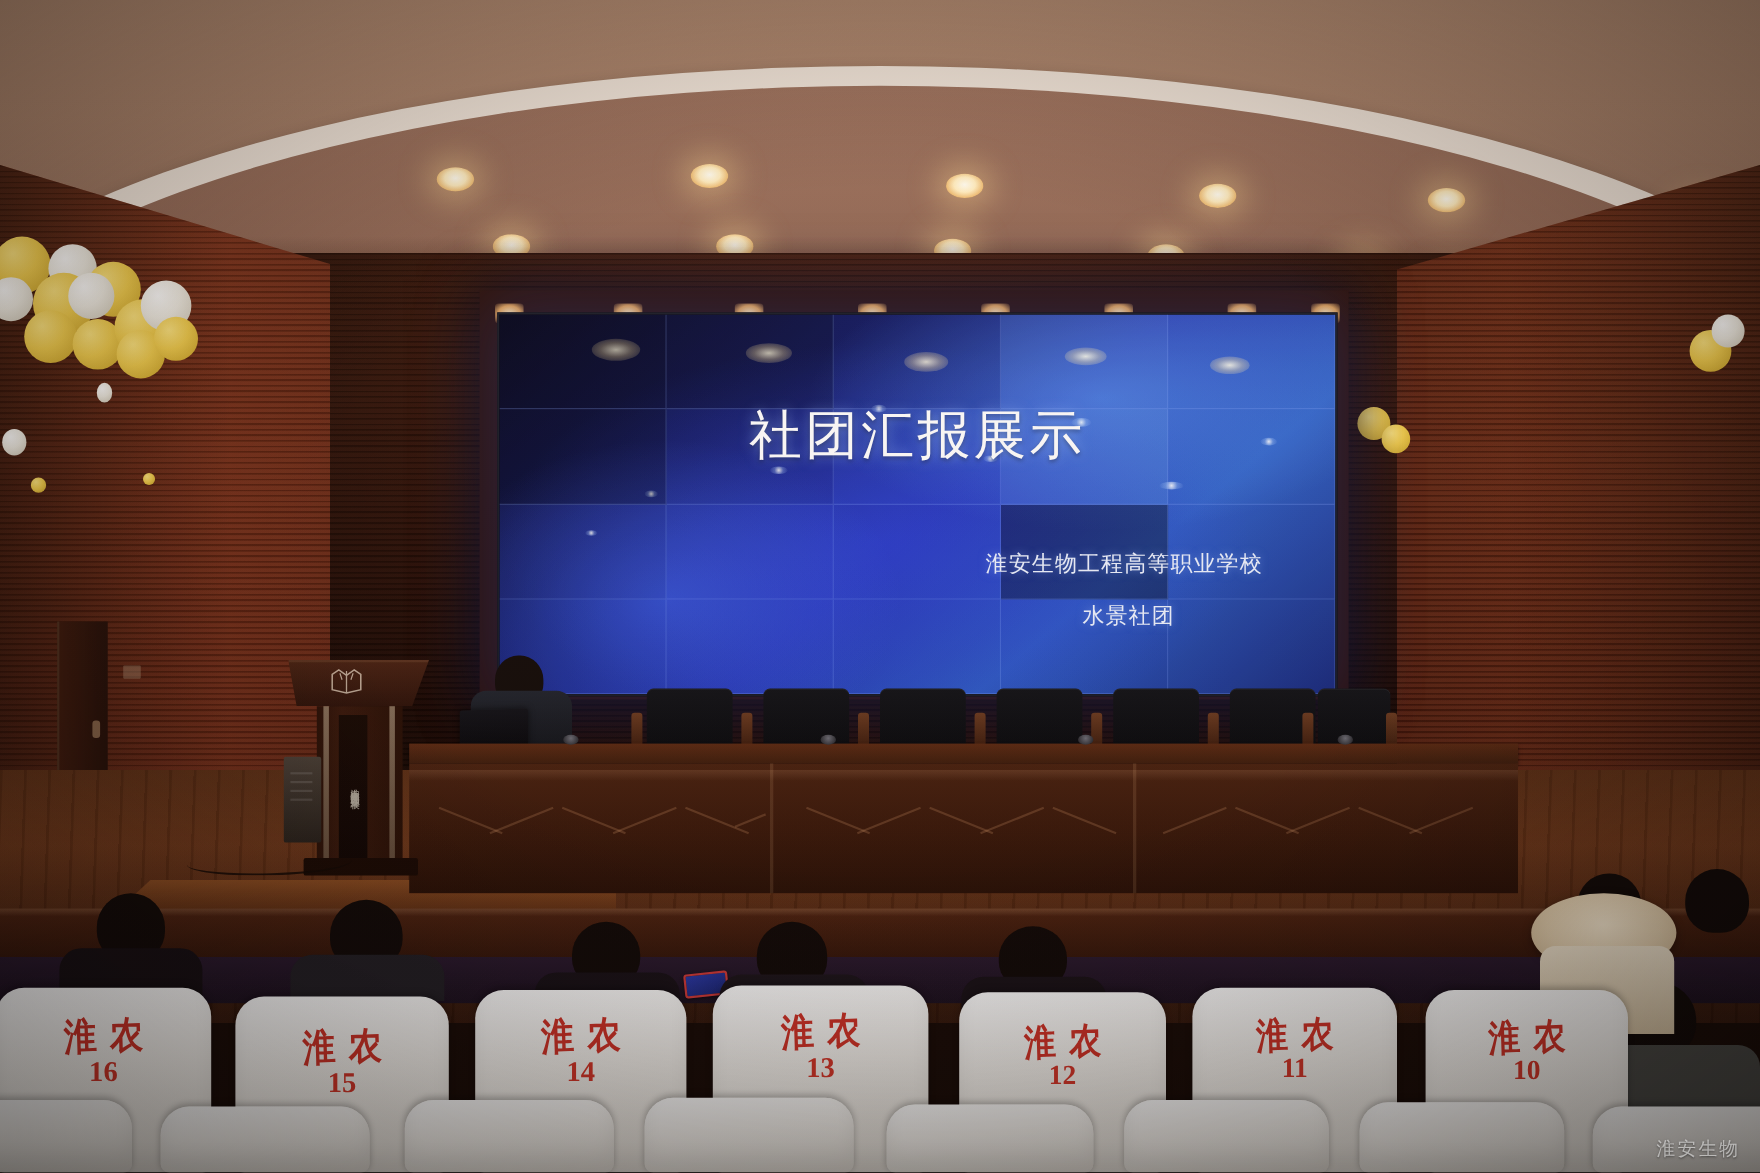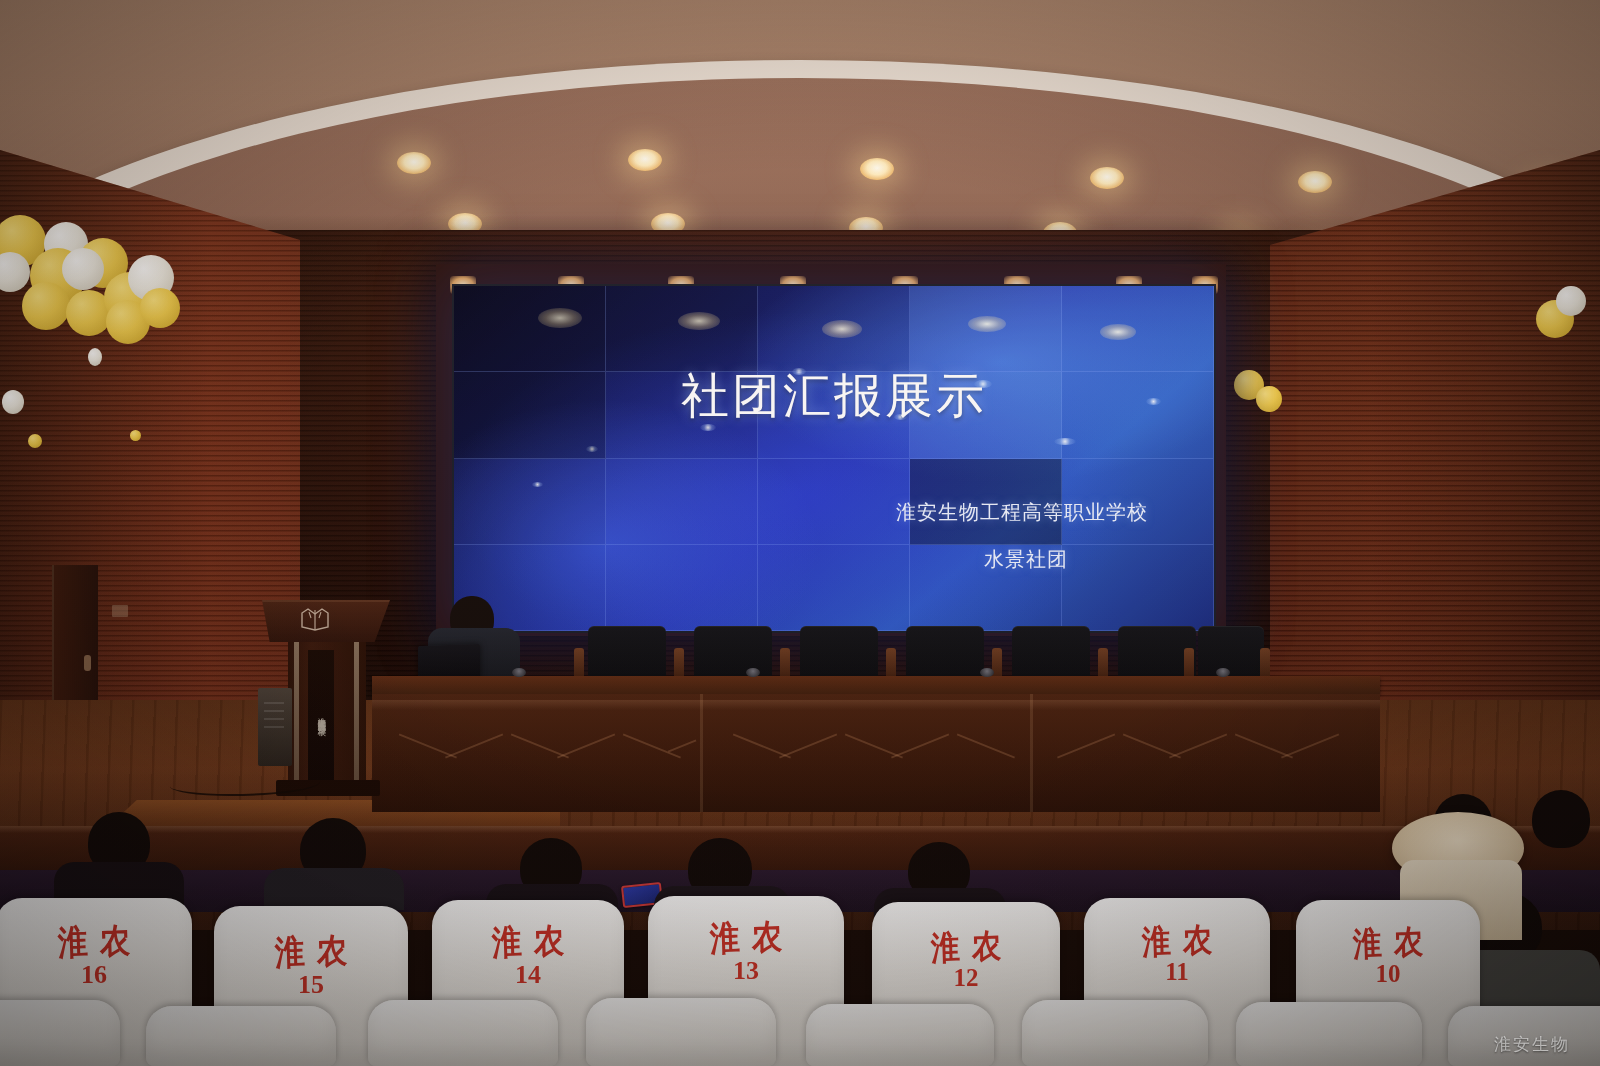--- a/index.html
+++ b/index.html
@@ -335,21 +335,21 @@
   
   .vignette{
     position:absolute;inset:0;pointer-events:none;
     background:radial-gradient(ellipse 78% 72% at 50% 45%,rgba(0,0,0,0) 40%,rgba(0,0,0,.45) 100%);
   }
   .warm-grade{
     position:absolute;inset:0;pointer-events:none;
     background:linear-gradient(180deg,rgba(255,170,100,.05) 0%,rgba(60,20,10,.06) 60%,rgba(30,10,5,.10) 100%);
   }
   .watermark{
-    position:absolute;right:30px;bottom:10px;
+    position:absolute;right:18px;bottom:10px;
     color:rgba(255,255,255,.55);font-size:17px;letter-spacing:2px;
     font-family:"DejaVu Sans","Liberation Sans",sans-serif;
     text-shadow:0 1px 2px rgba(0,0,0,.5);
   }
 </style>
 </head>
 <body>
 
 <div id="stage">
 

